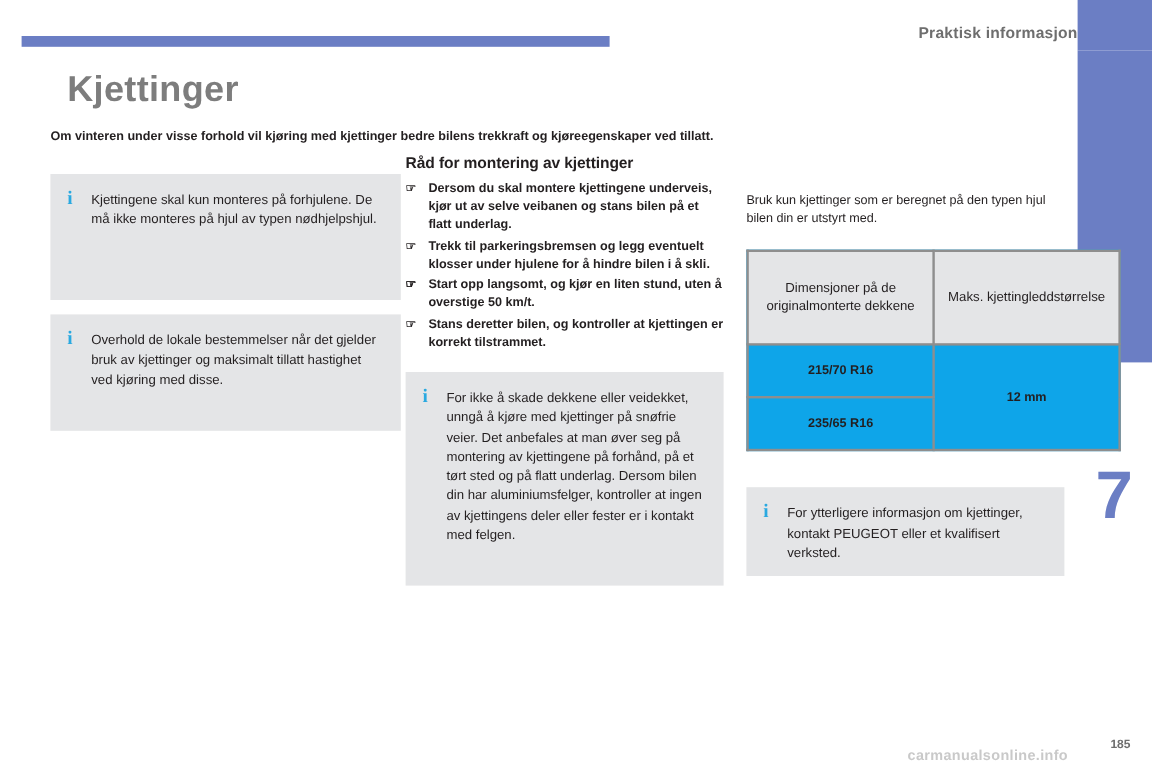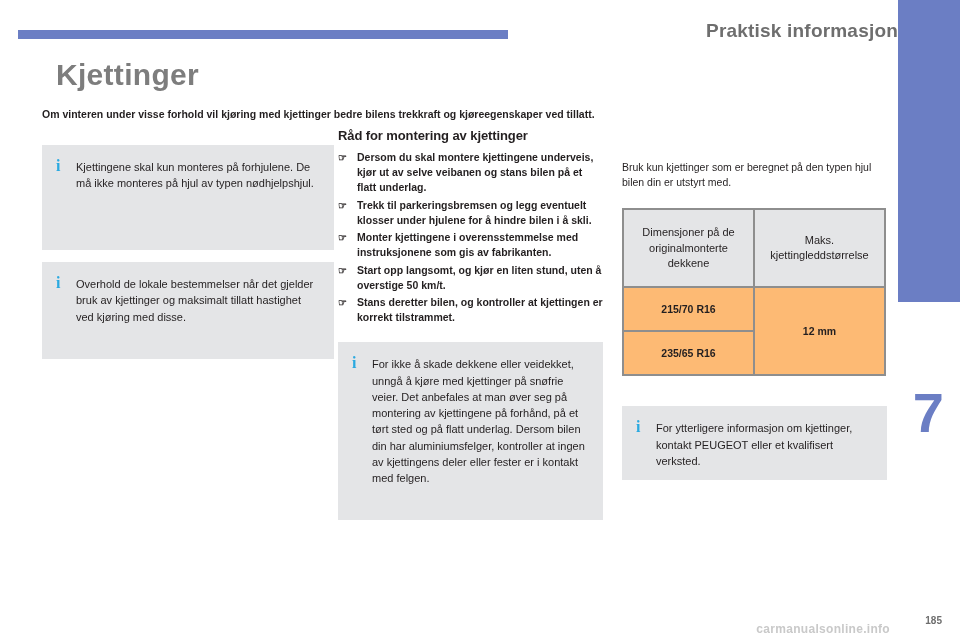--- a/index.html
+++ b/index.html
@@ -22,21 +22,21 @@
     left: 18px;
     top: 30px;
     width: 490px;
     height: 9px;
     background: #6b7ec4;
   }
   .header-chapter-title {
     position: absolute;
     right: 62px;
     top: 20px;
-    font-size: 19px;
+    font-size: 13px;
     font-weight: bold;
     color: #6e6e6e;
     letter-spacing: 0.2px;
   }
 
   
   .chapter-tab {
     position: absolute;
     right: 0;
     top: 0;
@@ -168,23 +168,23 @@
   .right-intro {
     font-size: 10.5px;
     font-weight: normal;
     line-height: 1.45;
     margin: 0 0 18px 0;
     color: #231f20;
   }
 
   table.spec-table {
     border-collapse: collapse;
-    width: 264px;
+    width: 312px;
     table-layout: fixed;
-    background: #fdba74;
+    background: #0ea5e9;
   }
   table.spec-table th,
   table.spec-table td {
     border: 2px solid #8e8e8e;
     text-align: center;
     vertical-align: middle;
     padding: 7px 4px;
   }
   table.spec-table th {
     background: #e4e5e7;
@@ -262,21 +262,20 @@
     <li>
       <span class="bullet-marker">☞</span>
       <span>Dersom du skal montere kjettingene underveis, kjør ut av selve veibanen og stans bilen på et flatt underlag.</span>
     </li>
     <li>
       <span class="bullet-marker">☞</span>
       <span>Trekk til parkeringsbremsen og legg eventuelt klosser under hjulene for å hindre bilen i å skli.</span>
     </li>
     <li>
       <span class="bullet-marker">☞</span>
-      <span>Monter kjettingene i overensstemmelse med instruksjonene som gis av fabrikanten.</span>
     </li>
     <li>
       <span class="bullet-marker">☞</span>
       <span>Start opp langsomt, og kjør en liten stund, uten å overstige 50 km/t.</span>
     </li>
     <li>
       <span class="bullet-marker">☞</span>
       <span>Stans deretter bilen, og kontroller at kjettingen er korrekt tilstrammet.</span>
     </li>
   </ul>

